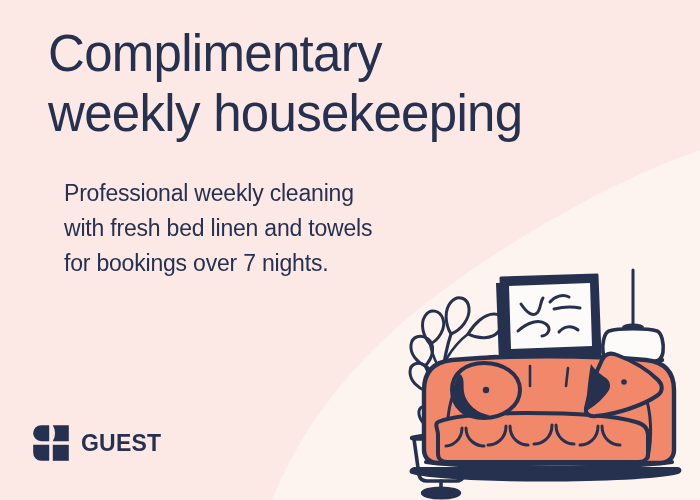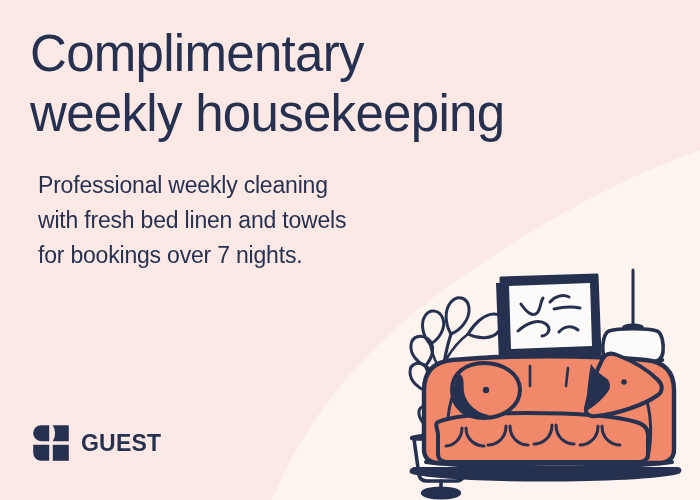--- a/index.html
+++ b/index.html
@@ -22,36 +22,36 @@
   #bg-layer {
     position: absolute;
     inset: 0;
     width: 700px;
     height: 500px;
   }
 
   
   #copy {
     position: absolute;
-    left: 30px;
+    left: 48px;
     top: 24px;
     width: 560px;
   }
   #headline {
     margin: 0;
     color: #26314f;
     font-family: "Liberation Sans", sans-serif;
     font-size: 51px;
     font-weight: 400;
     line-height: 60px;
     letter-spacing: -0.7px;
     white-space: pre-line;
   }
   #subcopy {
-    margin: 8px;
+    margin: 16px;
     padding-top: 16px;
     color: #26314f;
     font-family: "Liberation Sans", sans-serif;
     font-size: 23px;
     font-weight: 400;
     line-height: 35px;
     letter-spacing: -0.2px;
     white-space: pre-line;
   }
 

